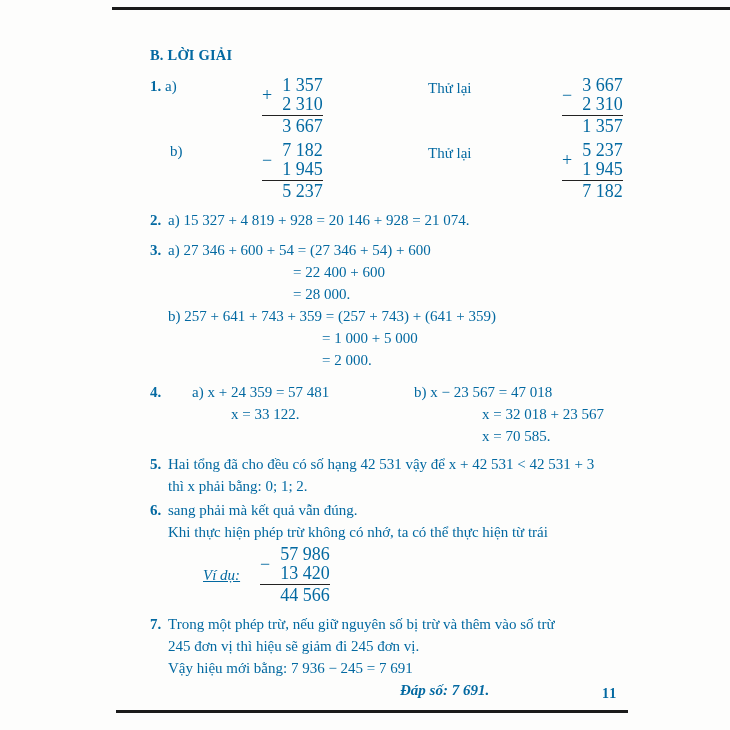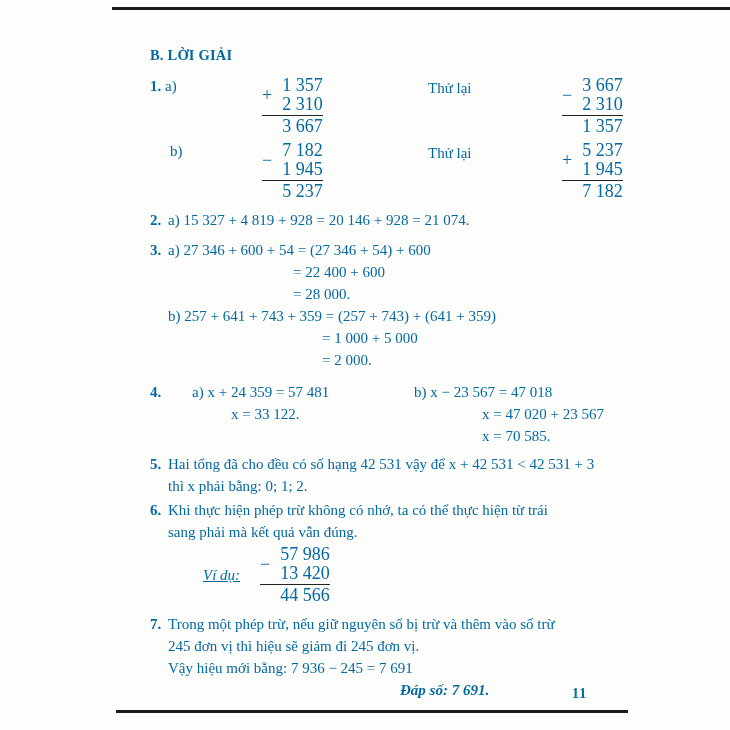--- a/index.html
+++ b/index.html
@@ -20,21 +20,21 @@
     background: #1b1b1b;
   }
   .rule-bottom {
     position: absolute;
     top: 710px; left: 116px;
     width: 512px; height: 3px;
     background: #1b1b1b;
   }
   .page-number {
     position: absolute;
-    top: 686px; left: 572px;
+    top: 686px; left: 602px;
     font-weight: bold;
     font-size: 14px;
     letter-spacing: 1px;
   }
   .content {
     position: absolute;
     left: 150px; top: 44px;
     width: 478px;
     font-size: 15px;
     line-height: 22px;
@@ -182,40 +182,40 @@
     <div class="prob">
       <span class="pnum">4.</span>
       <div class="ptext">
         <div class="p4cols">
           <div class="p4col p4col-a">
             <div>a) x + 24 359 = 57 481</div>
             <div class="p4sub-a">x = 33 122.</div>
           </div>
           <div class="p4col">
             <div>b) x − 23 567 = 47 018</div>
-            <div class="p4sub-b">x = 47 020 + 23 567</div>
+            <div class="p4sub-b">x = 32 018 + 23 567</div>
             <div class="p4sub-b">x = 70 585.</div>
           </div>
         </div>
       </div>
     </div>
 
     <div class="prob" style="margin-bottom:2px;">
       <span class="pnum">5.</span>
       <div class="ptext">
         <div>Hai tổng đã cho đều có số hạng 42 531 vậy để x + 42 531 &lt; 42 531 + 3</div>
         <div>thì x phải bằng: 0; 1; 2.</div>
       </div>
     </div>
 
     <div class="prob" style="margin-bottom:4px;">
       <span class="pnum">6.</span>
       <div class="ptext">
+        <div>sang phải mà kết quả vẫn đúng.</div>
         <div>Khi thực hiện phép trừ không có nhớ, ta có thể thực hiện từ trái</div>
-        <div>sang phải mà kết quả vẫn đúng.</div>
         <div class="vidu-row">
           <span class="vidu">Ví dụ:</span>
           <div class="vop">
             <div class="vop-top">57 986</div>
             <div class="vop-mid">
               <span class="vop-sign">−</span>
               <span>13 420</span>
             </div>
             <div class="vop-res">44 566</div>
           </div>

